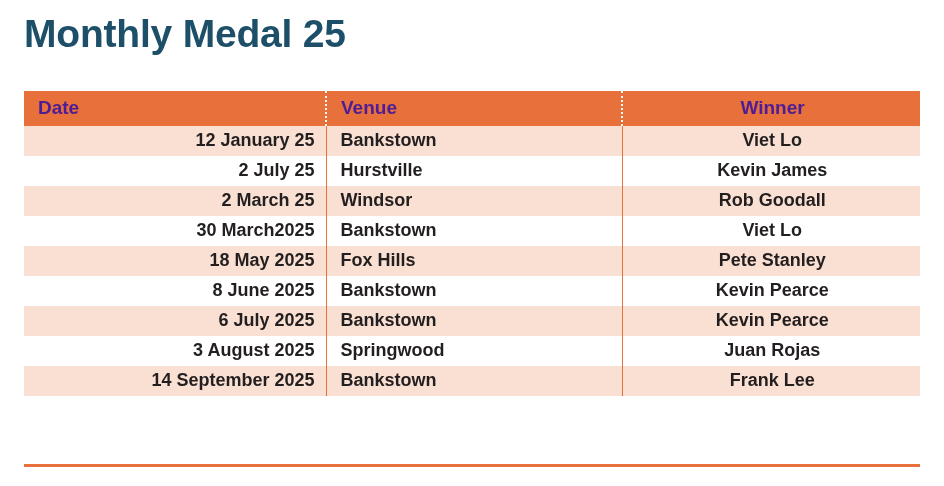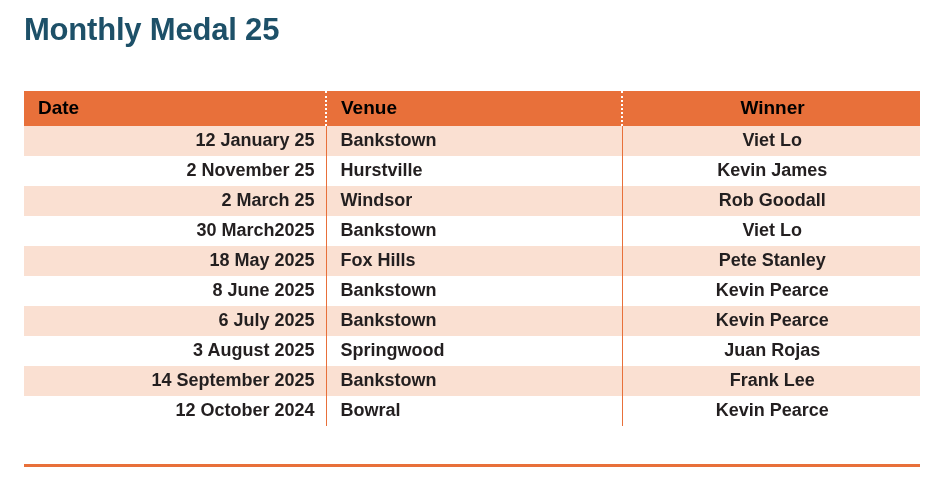--- a/index.html
+++ b/index.html
@@ -16,21 +16,21 @@
   .page {
     position: relative;
     width: 944px;
     height: 486px;
     box-sizing: border-box;
   }
   .title {
     position: absolute;
     left: 24px;
     top: 12px;
-    font-size: 31px;
+    font-size: 39px;
     font-weight: bold;
     color: #1d5068;
     letter-spacing: -0.2px;
   }
   .table-wrap {
     position: absolute;
     left: 24px;
     top: 91px;
     width: 896px;
   }
@@ -38,21 +38,21 @@
     border-collapse: collapse;
     width: 100%;
     table-layout: fixed;
   }
   table.medal-table col.c-date { width: 302px; }
   table.medal-table col.c-venue { width: 296px; }
   table.medal-table col.c-winner { width: 298px; }
 
   thead th {
     background: #e8703a;
-    color: #000000;
+    color: #4c1d95;
     font-size: 19px;
     font-weight: bold;
     text-align: left;
     padding: 6px 12px 7px 14px;
     height: 27px;
     box-sizing: border-box;
     border-right: 2px dotted #ffffff;
   }
   thead th:last-child {
     border-right: none;
@@ -113,21 +113,21 @@
           <th>Winner</th>
         </tr>
       </thead>
       <tbody>
         <tr class="odd">
           <td class="date-cell">12 January 25</td>
           <td>Bankstown</td>
           <td>Viet Lo</td>
         </tr>
         <tr class="even">
-          <td class="date-cell">2 November 25</td>
+          <td class="date-cell">2 July 25</td>
           <td>Hurstville</td>
           <td>Kevin James</td>
         </tr>
         <tr class="odd">
           <td class="date-cell">2 March 25</td>
           <td>Windsor</td>
           <td>Rob Goodall</td>
         </tr>
         <tr class="even">
           <td class="date-cell">30 March2025</td>
@@ -152,24 +152,19 @@
         <tr class="even">
           <td class="date-cell">3 August 2025</td>
           <td>Springwood</td>
           <td>Juan Rojas</td>
         </tr>
         <tr class="odd">
           <td class="date-cell">14 September 2025</td>
           <td>Bankstown</td>
           <td>Frank Lee</td>
         </tr>
-        <tr class="even">
-          <td class="date-cell">12 October 2024</td>
-          <td>Bowral</td>
-          <td>Kevin Pearce</td>
-        </tr>
       </tbody>
     </table>
   </div>
 
   <div class="bottom-rule"></div>
 
 </div>
 
 </body></html>

